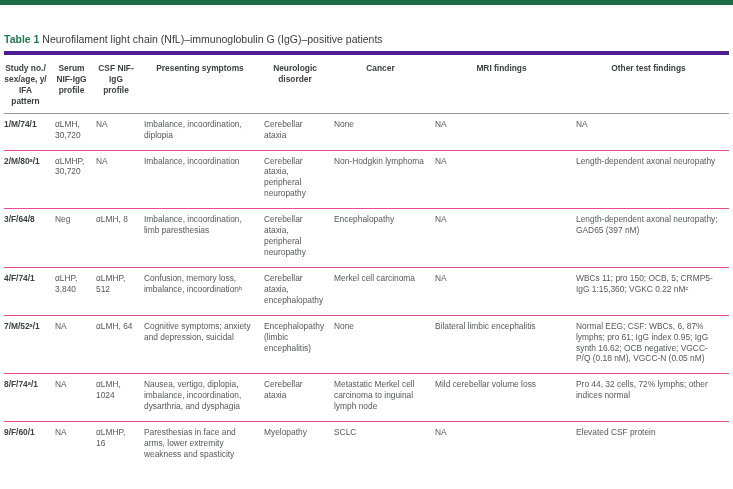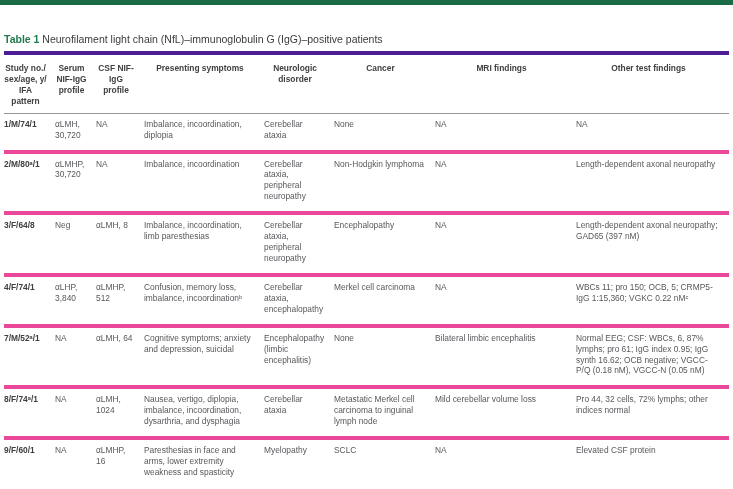--- a/index.html
+++ b/index.html
@@ -26,21 +26,21 @@
     padding: 5px 8px 9px 0;
     font-size: 8.4px; line-height: 1.3;
     overflow-wrap: break-word;
   }
   thead th {
     font-weight: bold; color: #3f4042;
     padding-top: 8px; padding-bottom: 6px;
     border-bottom: 1px solid #979797;
     text-align: center;
   }
-  tbody tr { border-bottom: 4px solid #ec4899; }
+  tbody tr { border-bottom: 1px solid #ec4899; }
   tbody tr:last-child { border-bottom: none; }
   td { color: #57585c; }
   td:first-child { font-weight: bold; color: #3f4042; }
 </style>
 </head>
 <body>
 
 <div class="page">
   <div class="top-bar"></div>
   <div class="title-row">

